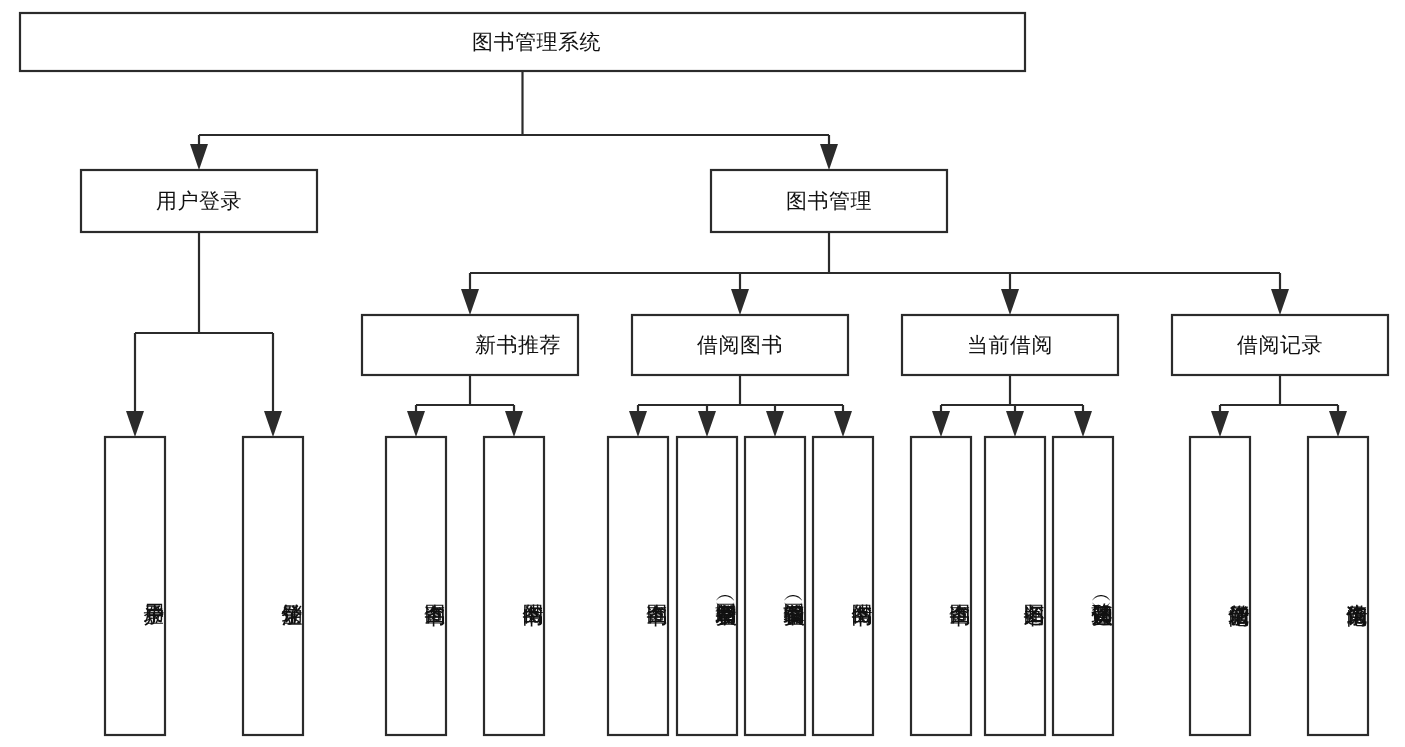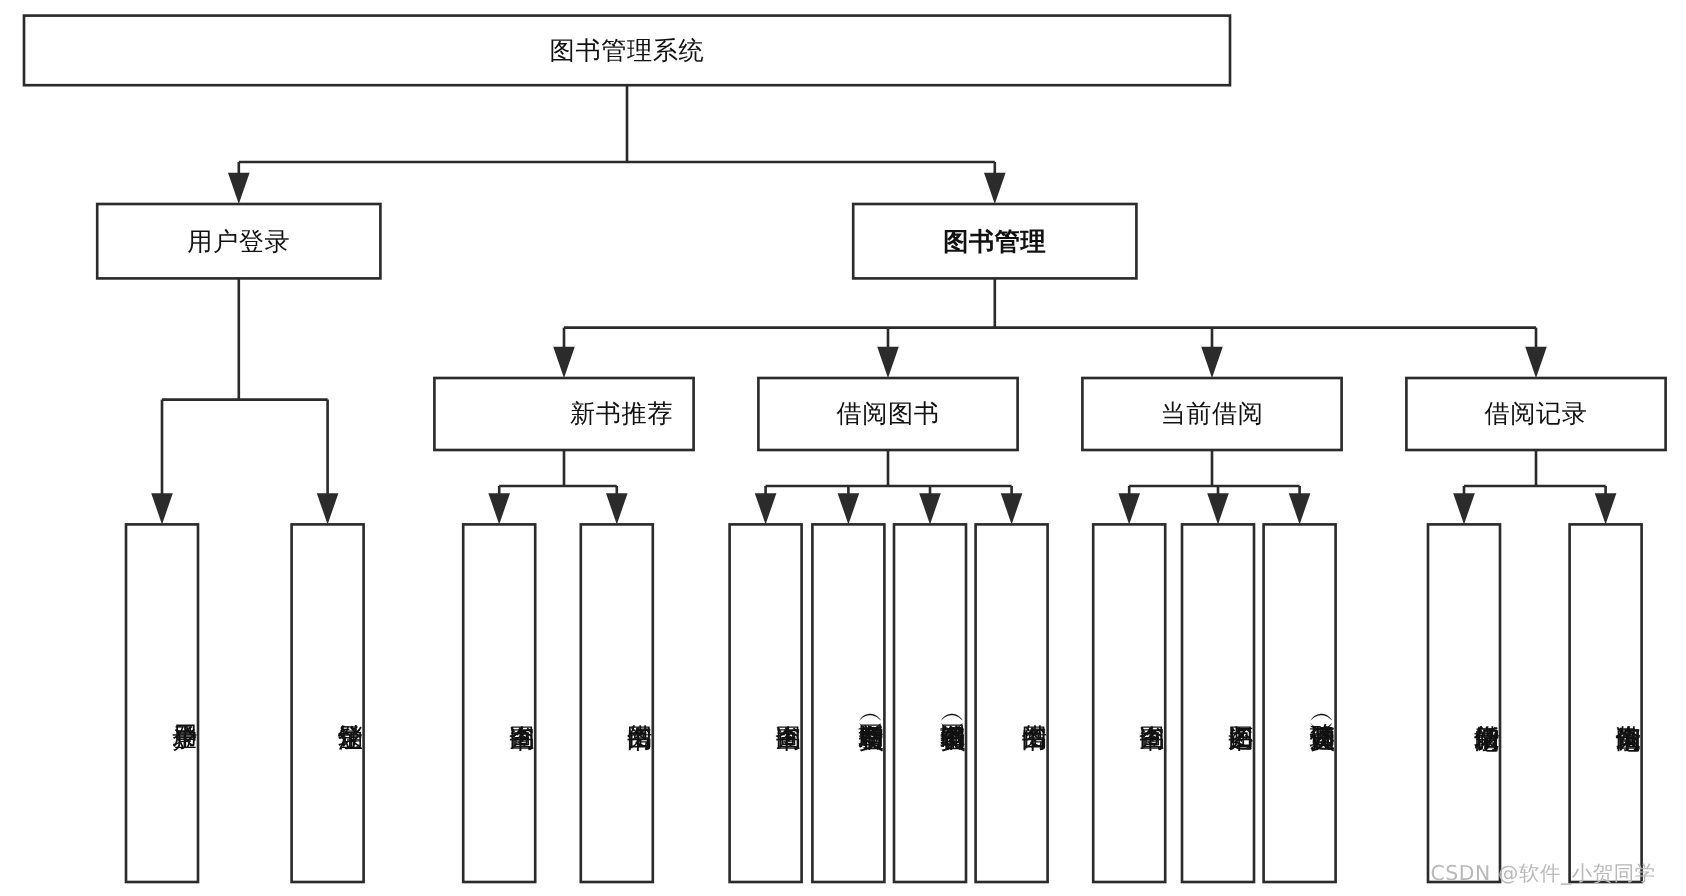--- a/index.html
+++ b/index.html
@@ -237,35 +237,34 @@
         <rect x="1053" y="437" width="60" height="298" rx="0" class="box-rect"></rect>
       </g>
       <g>
         <rect x="1190" y="437" width="60" height="298" rx="0" class="box-rect"></rect>
       </g>
       <g>
         <rect x="1308" y="437" width="60" height="298" rx="0" class="box-rect"></rect>
       </g>
     </svg>
   <div id="labels">
-      <div class="node-label-h" style="left: 20px; top: 13px; width: 1005px; height: 58px;">图书管理系统</div>
+      <div class="node-label-h" style="left: 20px; top: 13px; width: 1005px; height: 58px; padding-left: 14px;">图书管理系统</div>
       <div class="node-label-h" style="left: 81px; top: 170px; width: 236px; height: 62px;">用户登录</div>
-      <div class="node-label-h" style="left: 711px; top: 170px; width: 236px; height: 62px; font-weight: bold;">图书管理</div>
+      <div class="node-label-h" style="left: 711px; top: 170px; width: 236px; height: 62px;">图书管理</div>
       <div class="node-label-h" style="left: 362px; top: 315px; width: 216px; height: 60px; padding-left: 48px;">新书推荐</div>
       <div class="node-label-h" style="left: 632px; top: 315px; width: 216px; height: 60px;">借阅图书</div>
       <div class="node-label-h" style="left: 902px; top: 315px; width: 216px; height: 60px; border-radius: 25px;">当前借阅</div>
       <div class="node-label-h" style="left: 1172px; top: 315px; width: 216px; height: 60px;">借阅记录</div>
       <div class="node-label-v" style="left: 105px; top: 447px; width: 60px; height: 282px;">用户登录</div>
       <div class="node-label-v" style="left: 243px; top: 447px; width: 60px; height: 282px;">注销登录</div>
       <div class="node-label-v" style="left: 386px; top: 447px; width: 60px; height: 282px;">查询图书</div>
       <div class="node-label-v" style="left: 484px; top: 447px; width: 60px; height: 282px;">借阅图书</div>
       <div class="node-label-v" style="left: 608px; top: 447px; width: 60px; height: 282px;">查询图书</div>
       <div class="node-label-v" style="left: 677px; top: 447px; width: 60px; height: 282px;">新增图书（管理员）</div>
       <div class="node-label-v" style="left: 745px; top: 447px; width: 60px; height: 282px;">编辑图书（管理员）</div>
       <div class="node-label-v" style="left: 813px; top: 447px; width: 60px; height: 282px;">借阅图书</div>
       <div class="node-label-v" style="left: 911px; top: 447px; width: 60px; height: 282px;">查询图书</div>
       <div class="node-label-v" style="left: 985px; top: 447px; width: 60px; height: 282px;">归还图书</div>
       <div class="node-label-v" style="left: 1053px; top: 447px; width: 60px; height: 282px;">确认归还（管理员）</div>
       <div class="node-label-v" style="left: 1190px; top: 447px; width: 60px; height: 282px;">新增借阅记录</div>
       <div class="node-label-v" style="left: 1308px; top: 447px; width: 60px; height: 282px;">查询借阅记录</div>
     </div>
-  <div class="watermark" style="left: 1192px; top: 716px;">CSDN @软件_小贺同学</div>
 </div>
 
 </body></html>

